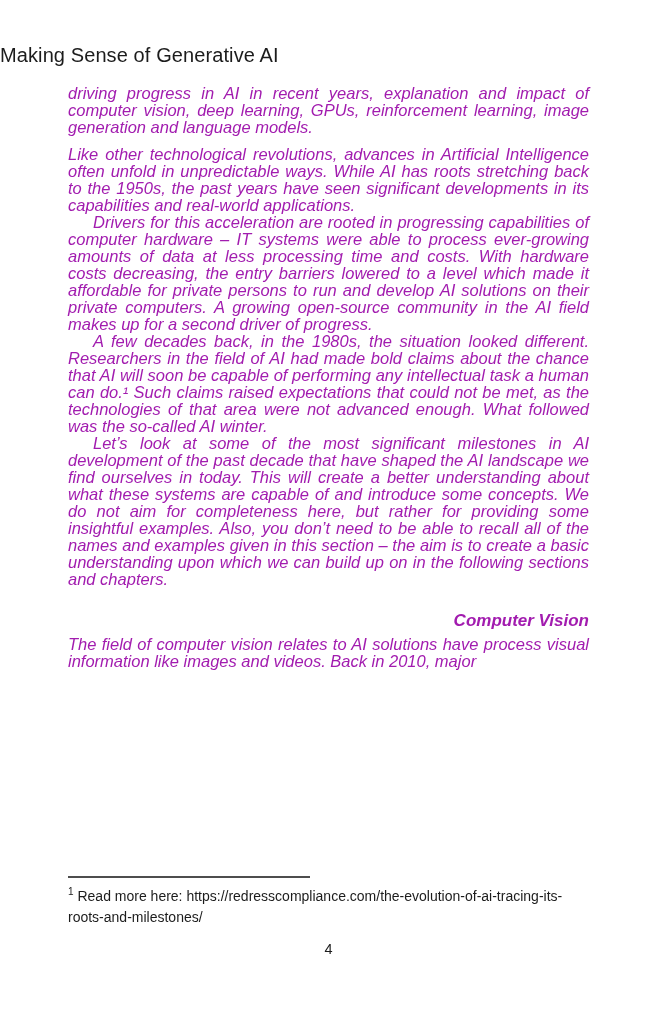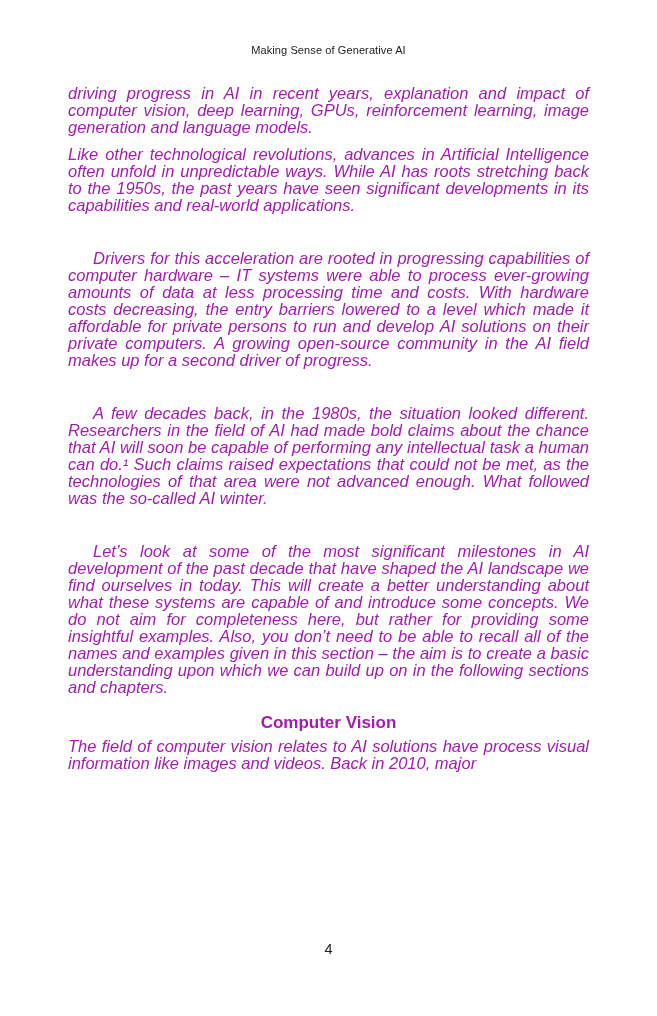--- a/index.html
+++ b/index.html
@@ -14,22 +14,22 @@
     background: #ffffff;
     color: #1c1c1c;
     overflow: hidden;
   }
 
   .running-header {
     position: absolute;
     top: 44px;
     left: 0;
     width: 100%;
-    text-align: center;
-    font-size: 11px;
+    text-align: left;
+    font-size: 20px;
     letter-spacing: 0.1px;
     color: #1c1c1c;
   }
 
   .text-block {
     position: absolute;
     top: 85px;
     left: 68px;
     width: 521px;
     font-size: 16.5px;
@@ -39,28 +39,29 @@
   }
 
   .text-block p { text-align: justify; }
 
   .intro-italic {
     font-style: italic;
     margin-bottom: 10px;
   }
 
   .para { margin: 0; font-style: italic; }
-  .para.indent { text-indent: 25px; margin-top: 36px; }
+  .para.indent { text-indent: 25px; }
 
   .section-heading {
     font-size: 17px;
     font-weight: bold;
-    margin-top: 18px;
+    margin-top: 24px;
     margin-bottom: 7px;
-    text-align: center;
+    text-align: right;
+    font-style: italic;
   }
 
   .footnote-area {
     position: absolute;
     left: 68px;
     top: 876px;
     width: 521px;
   }
 
   .footnote-rule {
@@ -113,16 +114,22 @@
     <p class="para indent">A few decades back, in the 1980s, the situation looked different. Researchers in the field of AI had made bold claims about the chance that AI will soon be capable of performing any intellectual task a human can do.¹ Such claims raised expectations that could not be met, as the technologies of that area were not advanced enough. What followed was the so-called AI winter.</p>
 
     <p class="para indent">Let’s look at some of the most significant milestones in AI development of the past decade that have shaped the AI landscape we find ourselves in today. This will create a better understanding about what these systems are capable of and introduce some concepts. We do not aim for completeness here, but rather for providing some insightful examples. Also, you don’t need to be able to recall all of the names and examples given in this section – the aim is to create a basic understanding upon which we can build up on in the following sections and chapters.</p>
 
     <h2 class="section-heading">Computer Vision</h2>
 
     <p class="para">The field of computer vision relates to AI solutions have process visual information like images and videos. Back in 2010, major</p>
 
   </div>
 
+  <div class="footnote-area">
+    <div class="footnote-rule"></div>
+    <div class="footnote-text">
+      <sup>1</sup><span> Read more here: https://redresscompliance.com/the-evolution-of-ai-tracing-its-roots-and-milestones/</span>
+    </div>
+  </div>
 
   <div class="page-number">4</div>
 
 </div>
 
 </body></html>

